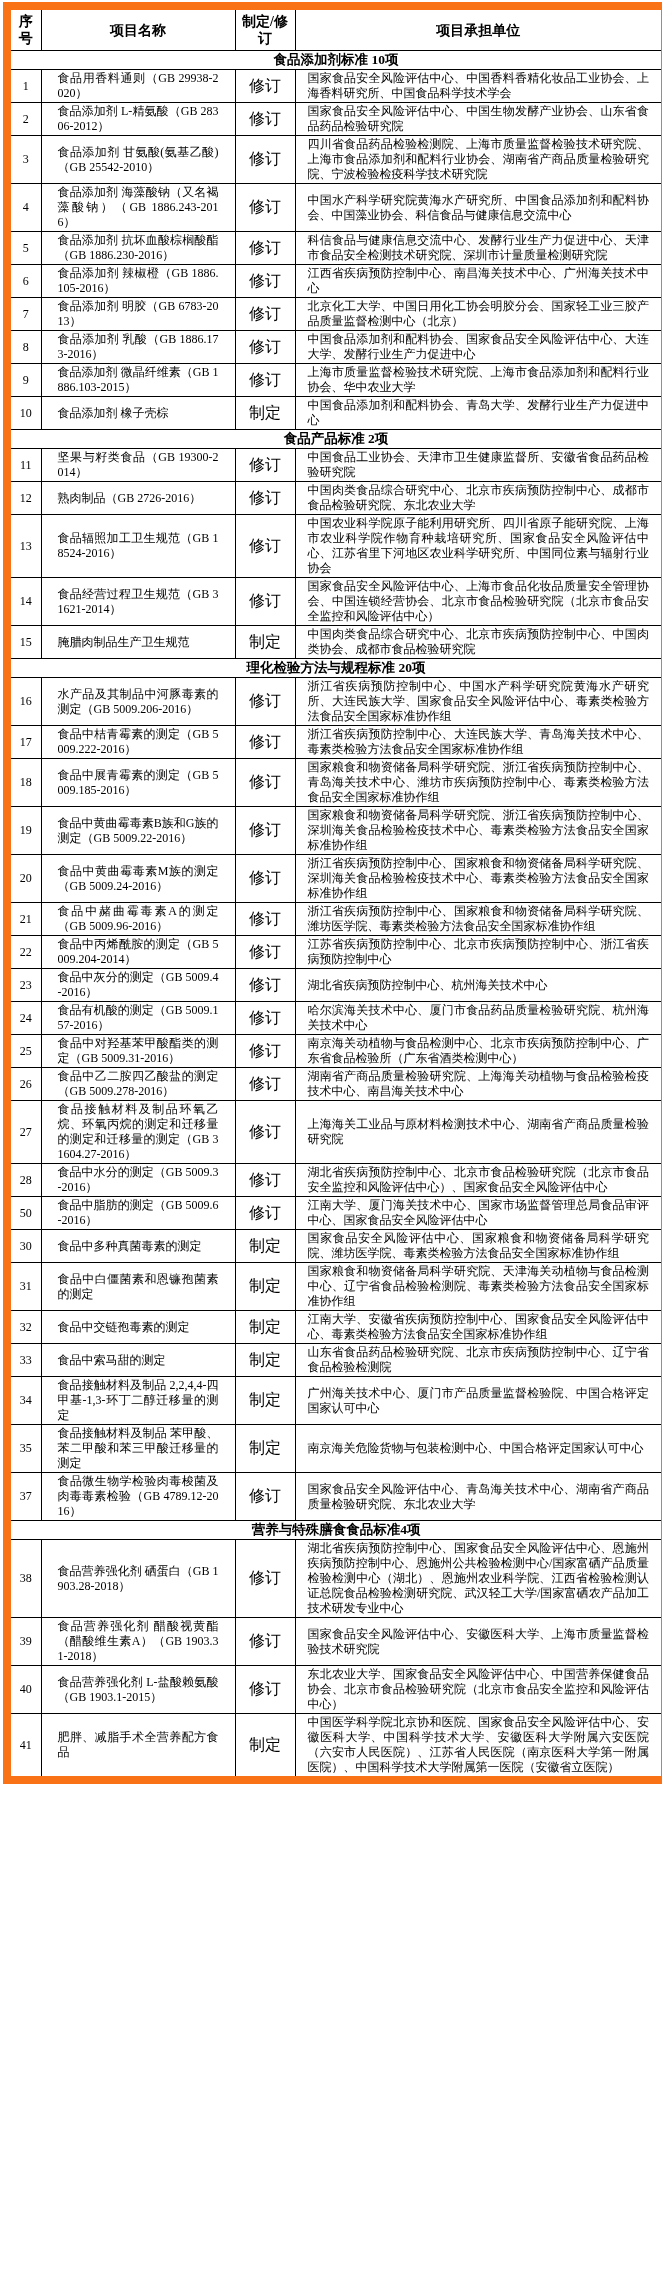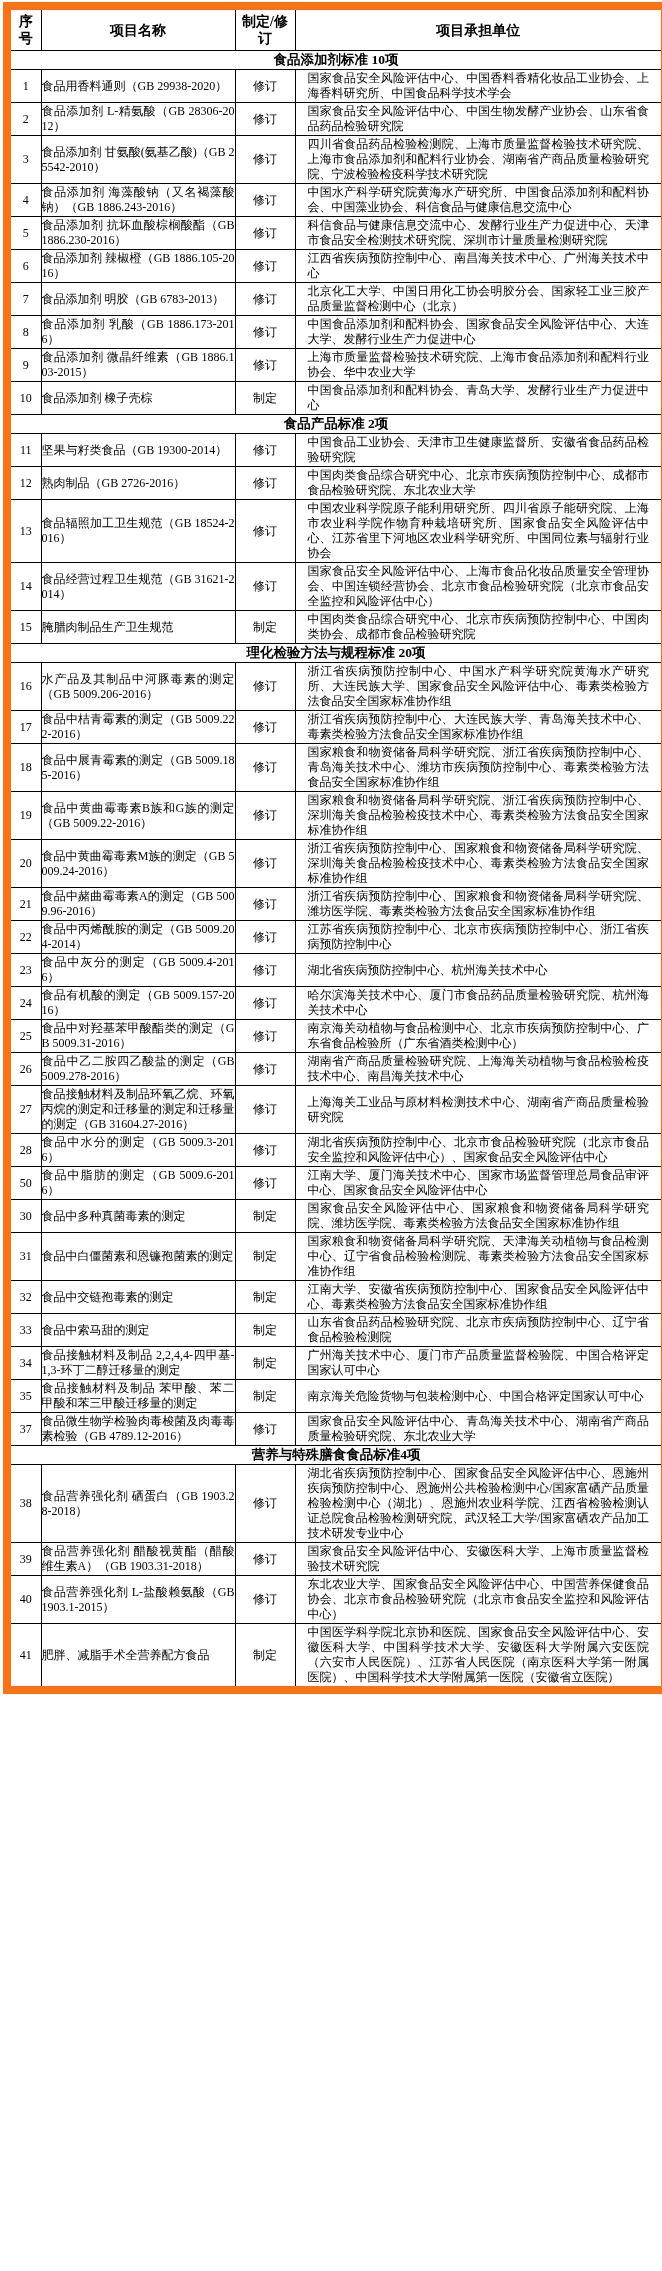--- a/index.html
+++ b/index.html
@@ -44,25 +44,25 @@
     font-size: 12px;
     text-align: center;
     vertical-align: middle;
     padding: 1px 0;
   }
   .std-table td.name {
     font-size: 12px;
     text-align: justify;
     text-justify: inter-character;
     vertical-align: middle;
-    padding: 1px 0;
+    padding: 1px 16px;
     line-height: 15px;
   }
   .std-table td.action {
-    font-size: 12px;
+    font-size: 16px;
     text-align: center;
     vertical-align: middle;
     padding: 1px 0;
   }
   .std-table td.unit {
     font-size: 12px;
     text-align: justify;
     text-justify: inter-character;
     vertical-align: middle;
     padding: 1px 12px;

